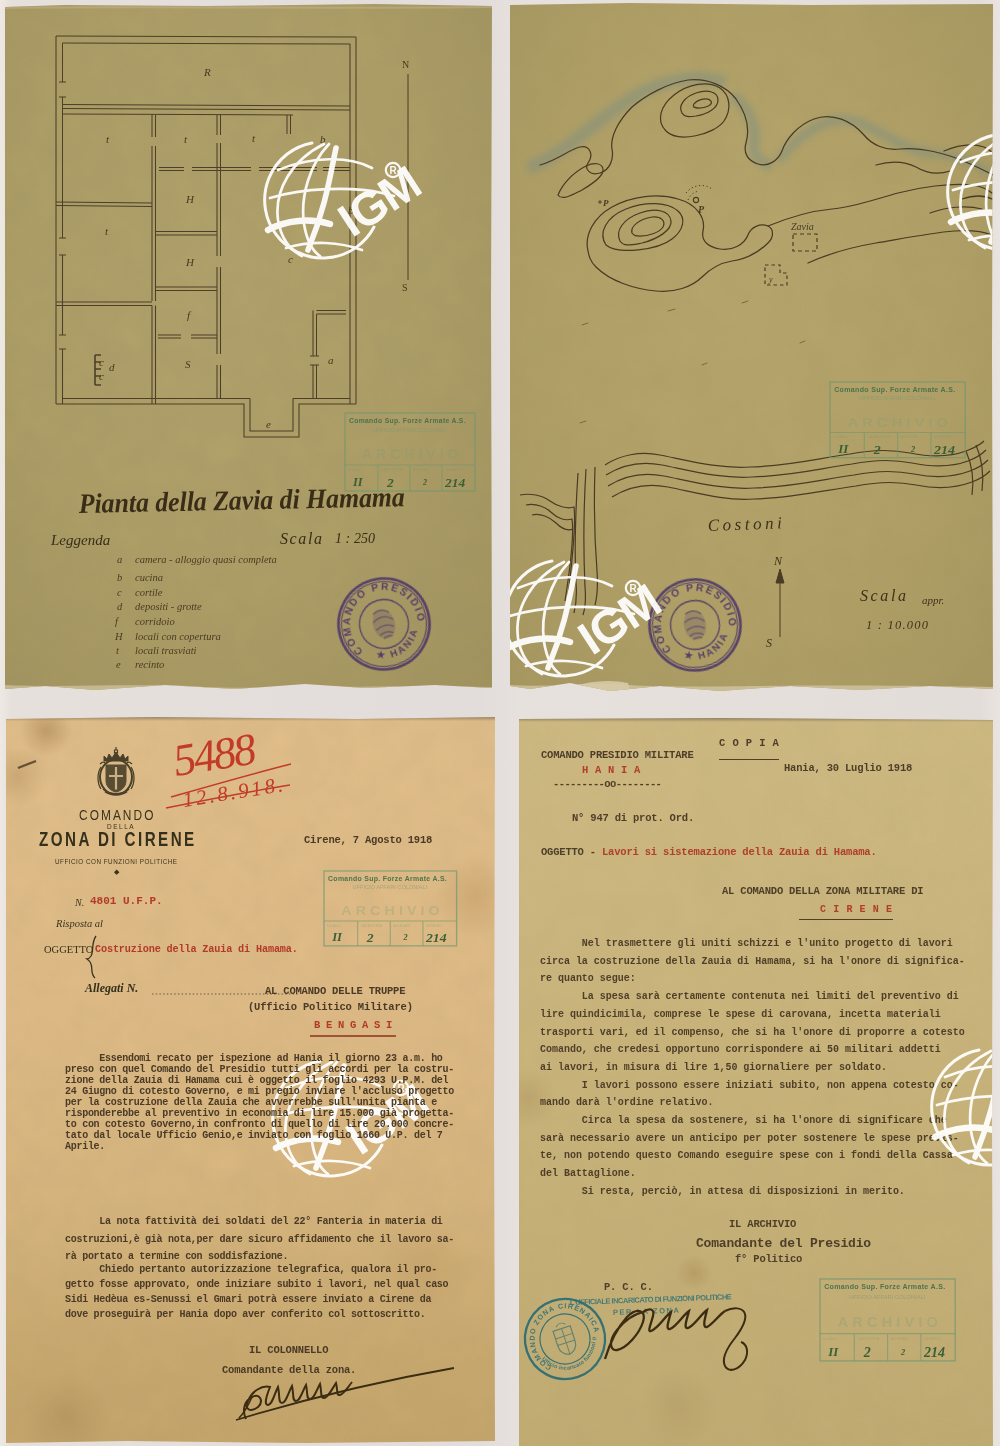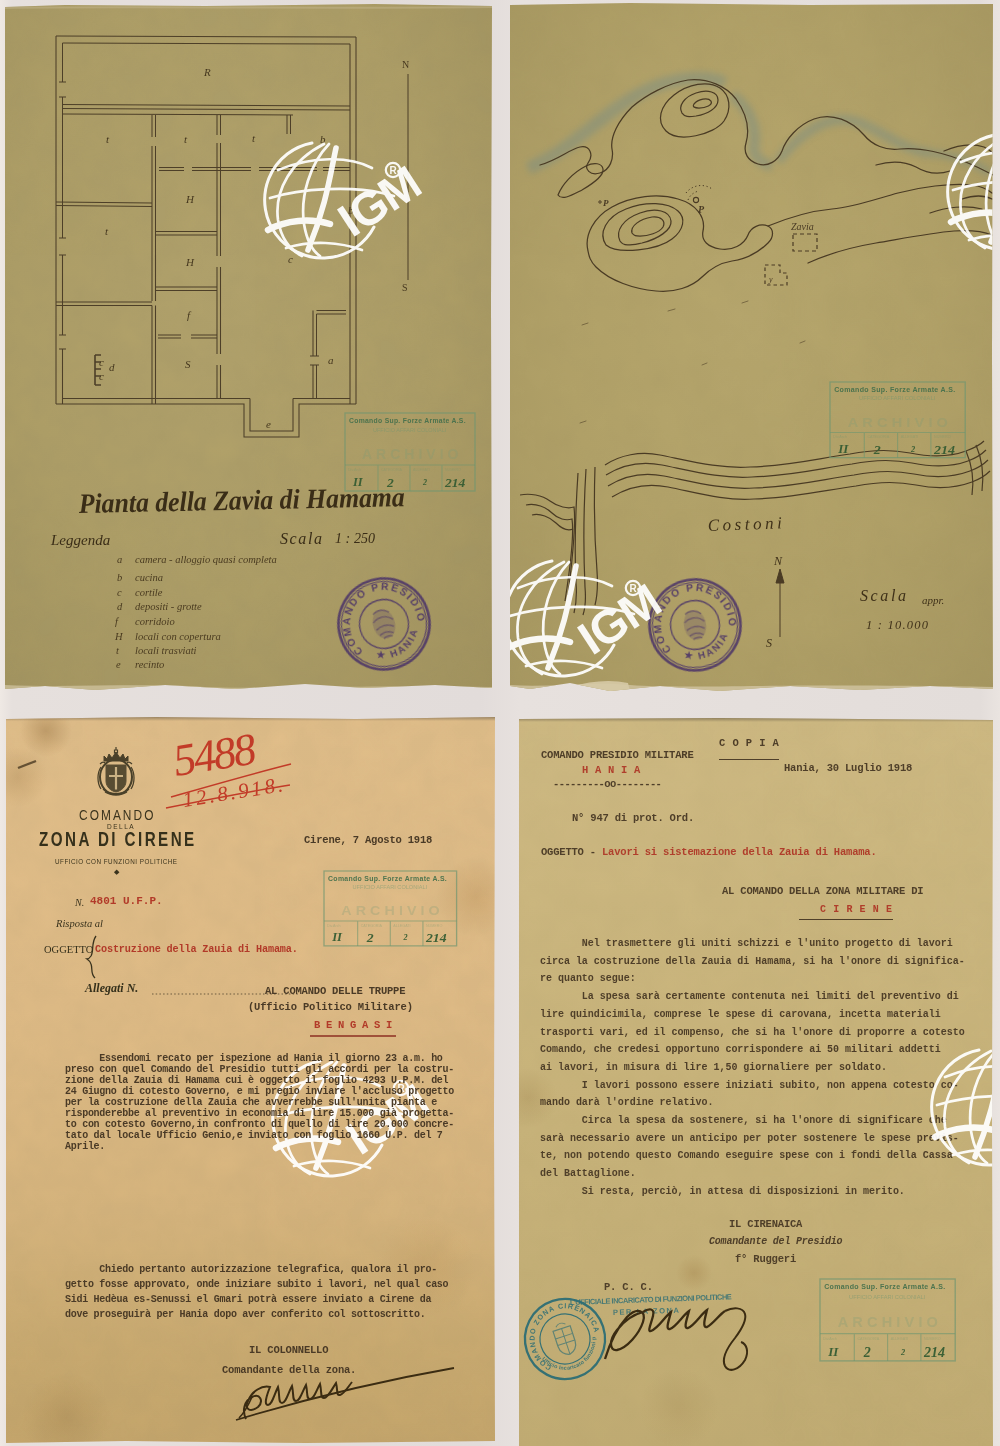--- a/index.html
+++ b/index.html
@@ -482,20 +482,23 @@
 <div class="abs mono" style="left:59px;top:336px;font-size:10px;line-height:11px;letter-spacing:-0.28px;white-space:pre;">      Essendomi recato per ispezione ad Hania il giorno 23 a.m. ho
 preso con quel Comando del Presidio tutti gli accordi per la costru-
 zione della Zauia di Hamama cui è oggetto il foglio 4293 U.P.M. del
 24 Giugno di cotesto Governo, e mi pregio inviare l'accluso progetto
 per la costruzione della Zauia che avverrebbe sull'unita pianta e
 risponderebbe al preventivo in economia di lire 15.000 già progetta-
 to con cotesto Governo,in confronto di quello di lire 20.000 concre-
 tato dal locale Ufficio Genio,e inviato con foglio 1660 U.P. del 7
 Aprile.</div>
 
+<div class="abs mono" style="left:59px;top:496px;font-size:10px;line-height:17.5px;letter-spacing:-0.28px;white-space:pre;">      La nota fattività dei soldati del 22° Fanteria in materia di
+costruzioni,è già nota,per dare sicuro affidamento che il lavoro sa-
+rà portato a termine con soddisfazione.</div>
 
 <div class="abs mono" style="left:59px;top:545px;font-size:10px;line-height:15px;letter-spacing:-0.28px;white-space:pre;">      Chiedo pertanto autorizzazione telegrafica, qualora il pro-
 getto fosse approvato, onde iniziare subito i lavori, nel qual caso
 Sidi Hedèua es-Senussi el Gmari potrà essere inviato a Cirene da
 dove proseguirà per Hania dopo aver conferito col sottoscritto.</div>
 
 <div class="abs mono" style="left:243px;top:627px;font-size:10.5px;letter-spacing:-0.2px;">IL COLONNELLO</div>
 
 <div class="abs mono" style="left:216px;top:647px;font-size:10.5px;letter-spacing:-0.2px;">Comandante della zona.</div>
 </div>
@@ -537,25 +540,25 @@
 Comando, che credesi opportuno corrispondere ai 50 militari addetti
 ai lavori, in misura di lire 1,50 giornaliere per soldato.
        I lavori possono essere iniziati subito, non appena cotesto co-
 mando darà l'ordine relativo.
        Circa la spesa da sostenere, si ha l'onore di significare che
 sarà necessario avere un anticipo per poter sostenere le spese previs-
 te, non potendo questo Comando eseguire spese con i fondi della Cassa
 del Battaglione.
        Si resta, perciò, in attesa di disposizioni in merito.</div>
 
-<div class="abs mono" style="left:210px;top:500px;font-size:10.5px;letter-spacing:-0.2px;">IL CIRENAICA</div>
-
-<div class="abs mono" style="left:190px;top:518px;font-size:10px;letter-spacing:-0.2px;font-style:italic;">Comandante del Presidio</div>
-
-<div class="abs mono" style="left:216px;top:535px;font-size:10.5px;letter-spacing:-0.2px;">f° Ruggeri</div>
+<div class="abs mono" style="left:210px;top:500px;font-size:10.5px;letter-spacing:-0.2px;">IL ARCHIVIO</div>
+
+<div class="abs mono" style="left:177px;top:518px;font-size:13px;letter-spacing:-0.2px;">Comandante del Presidio</div>
+
+<div class="abs mono" style="left:216px;top:535px;font-size:10.5px;letter-spacing:-0.2px;">f° Politico</div>
 
 <div class="abs mono" style="left:85px;top:563px;font-size:10.5px;letter-spacing:-0.2px;">P.  C.  C.</div>
 <svg width="474" height="728" viewBox="0 0 474 728">
   <rect width="474" height="728" fill="#ffffff" filter="url(#papernoise2)" opacity="0.10"></rect>
 
   <g font-family="Liberation Sans,sans-serif" font-weight="bold" fill="#2e6e75" opacity="0.8">
     <text x="51" y="587" font-size="7.6" transform="rotate(-2 51 587)" textLength="162">L'UFFICIALE INCARICATO DI FUNZIONI POLITICHE</text>
     <text x="94" y="597" font-size="7.6" transform="rotate(-2 94 597)" textLength="66">PER LA ZONA</text>
   </g>
 

